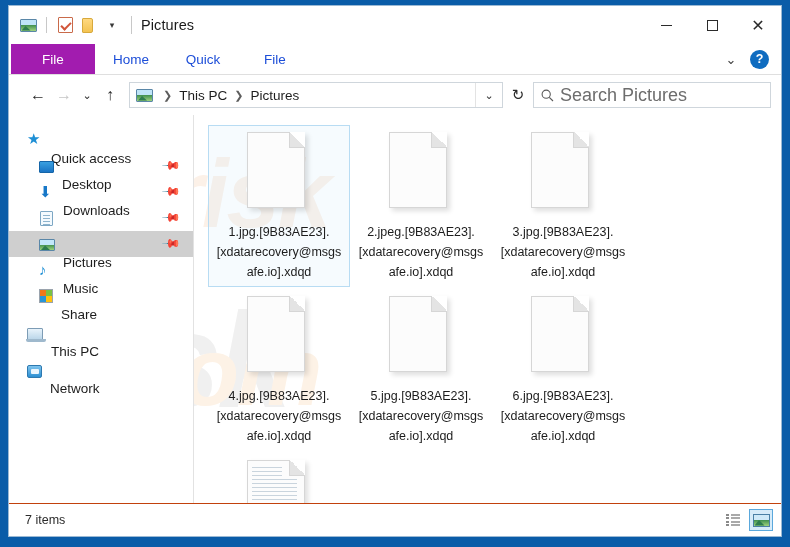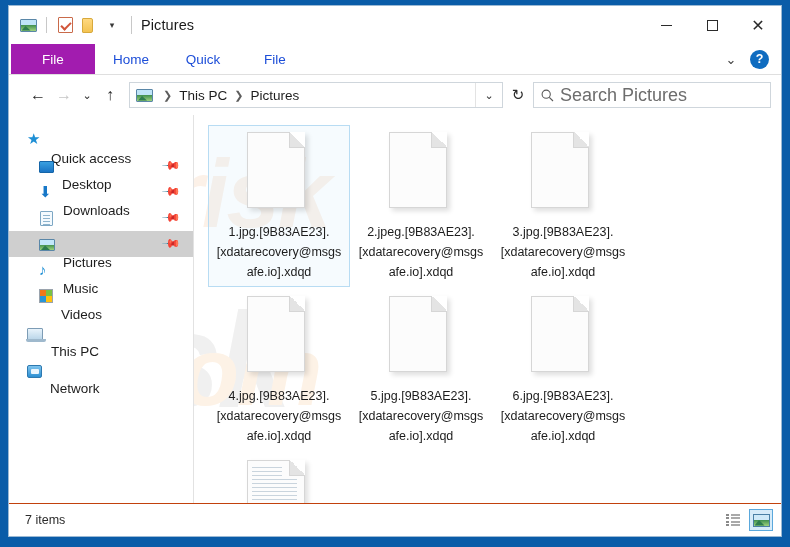--- a/index.html
+++ b/index.html
@@ -675,21 +675,21 @@
           <span class="ic ic-pictures"></span>
           <span class="label">Pictures</span>
           <span class="pin">📌</span>
         </div>
         <div class="nav-item indent">
           <span class="ic ic-music">♪</span>
           <span class="label">Music</span>
         </div>
         <div class="nav-item indent">
           <span class="ic ic-video"></span>
-          <span class="label">Videos</span>
+          <span class="label">Share</span>
         </div>
         <div class="nav-spacer"></div>
         <div class="nav-item">
           <span class="ic ic-pc"></span>
           <span class="label">This PC</span>
         </div>
         <div class="nav-spacer"></div>
         <div class="nav-item">
           <span class="ic ic-net"></span>
           <span class="label">Network</span>

